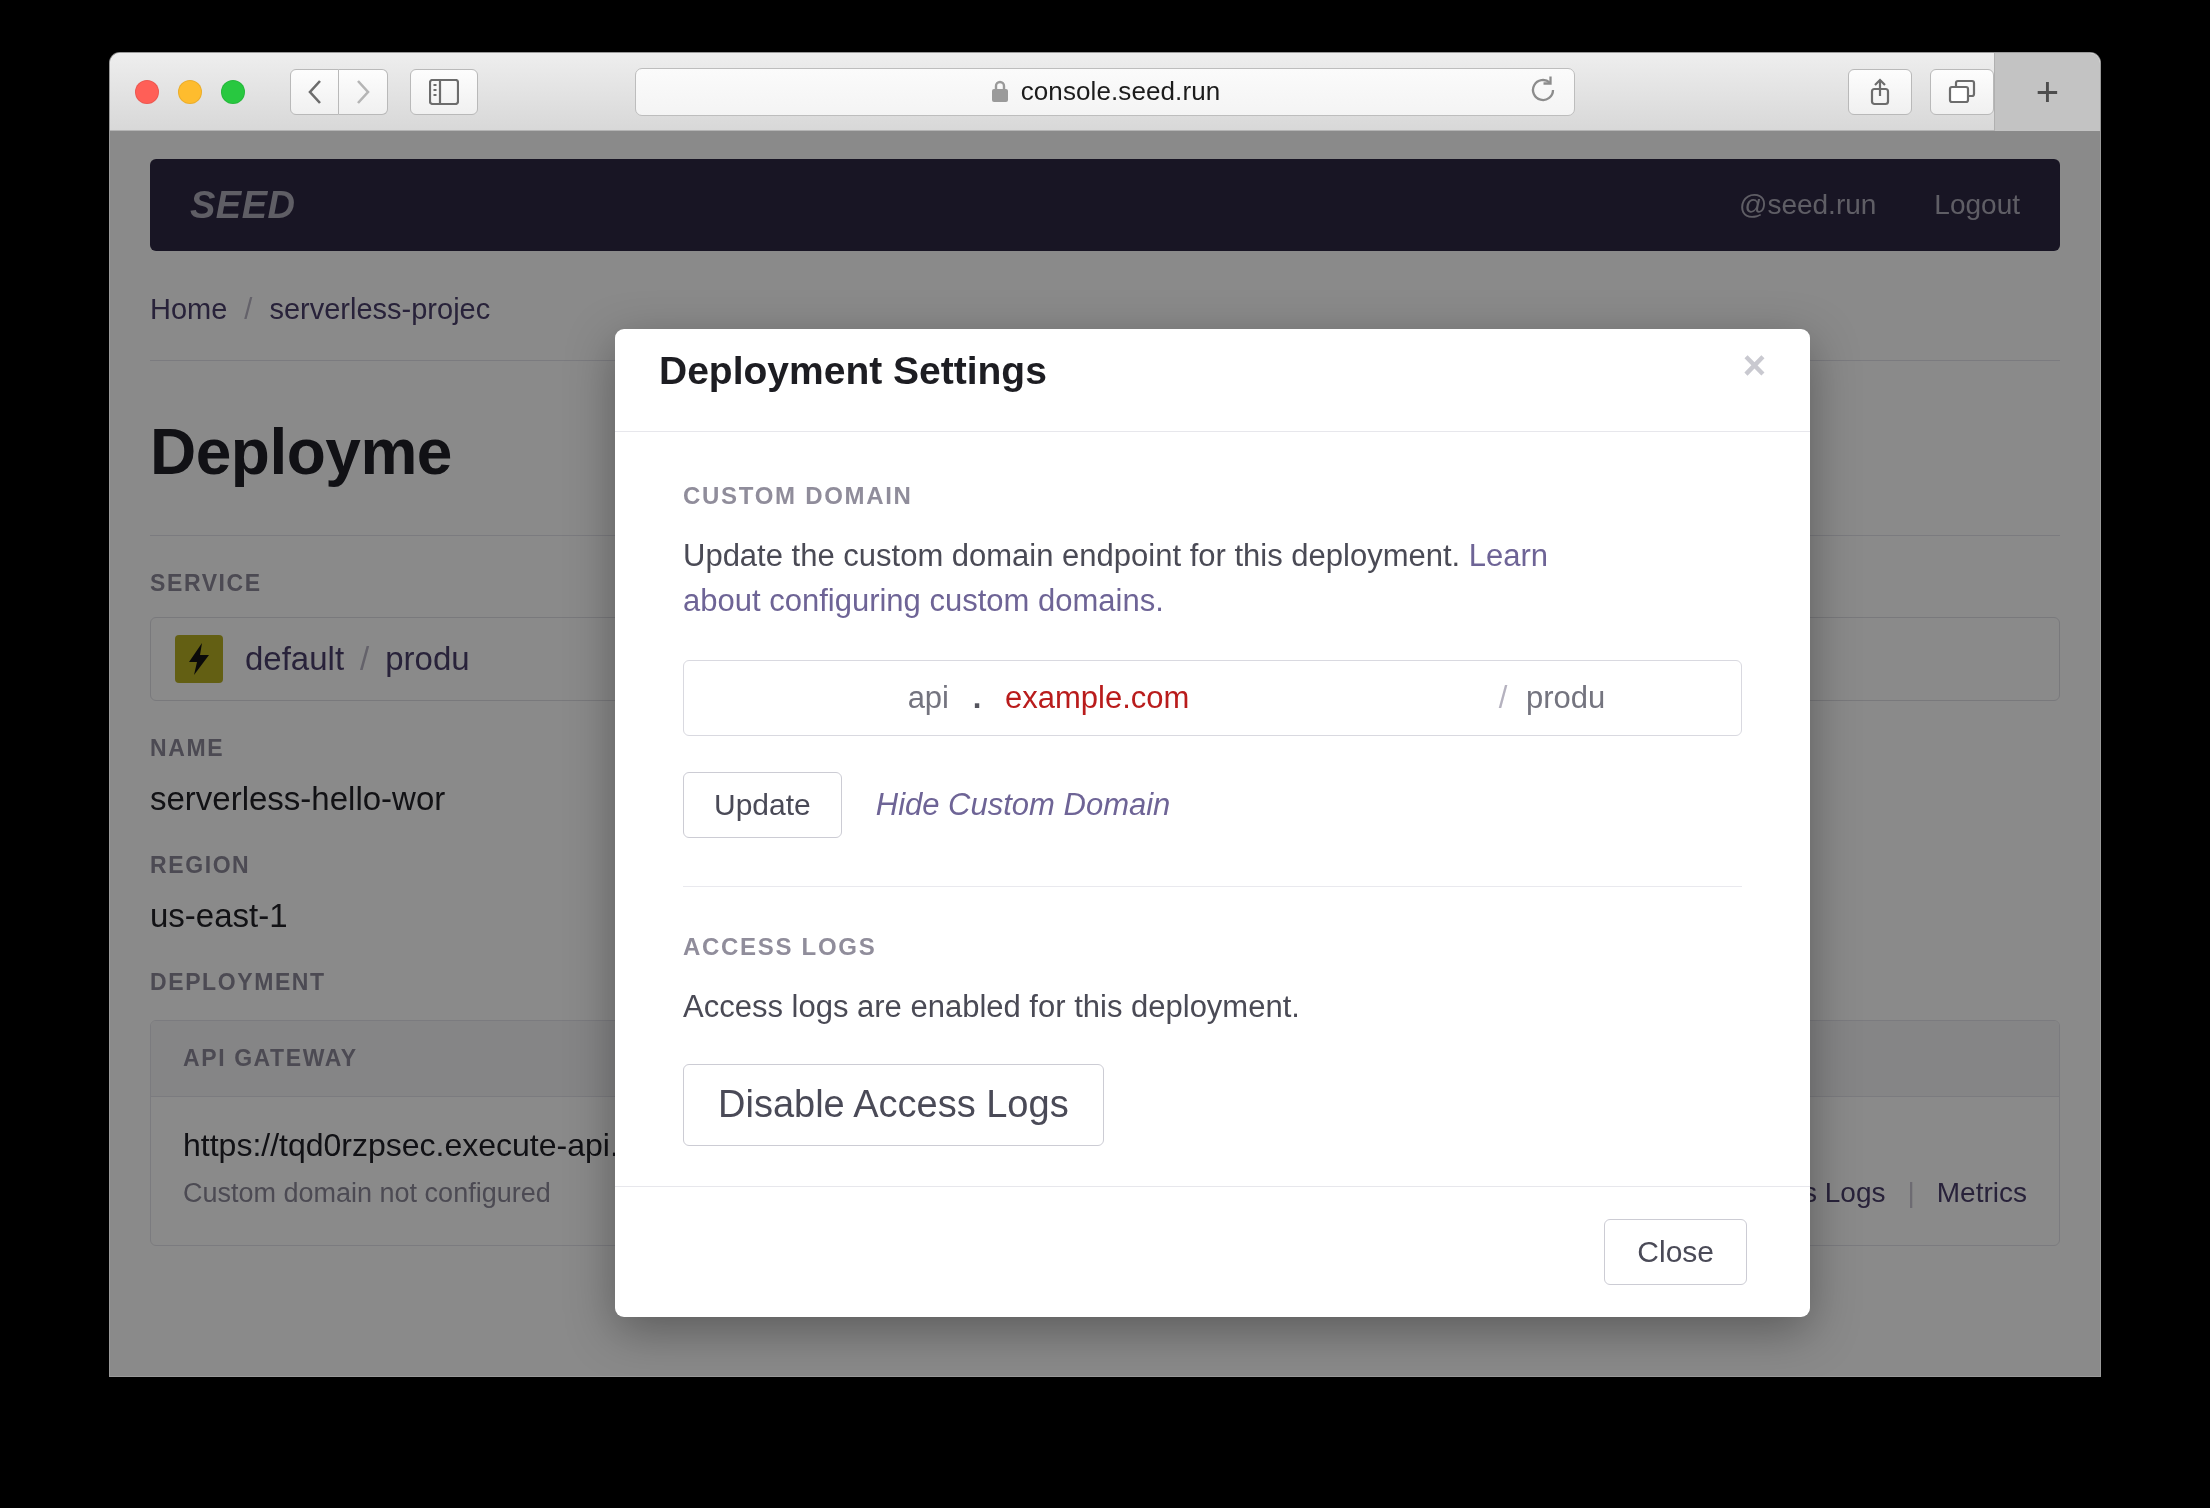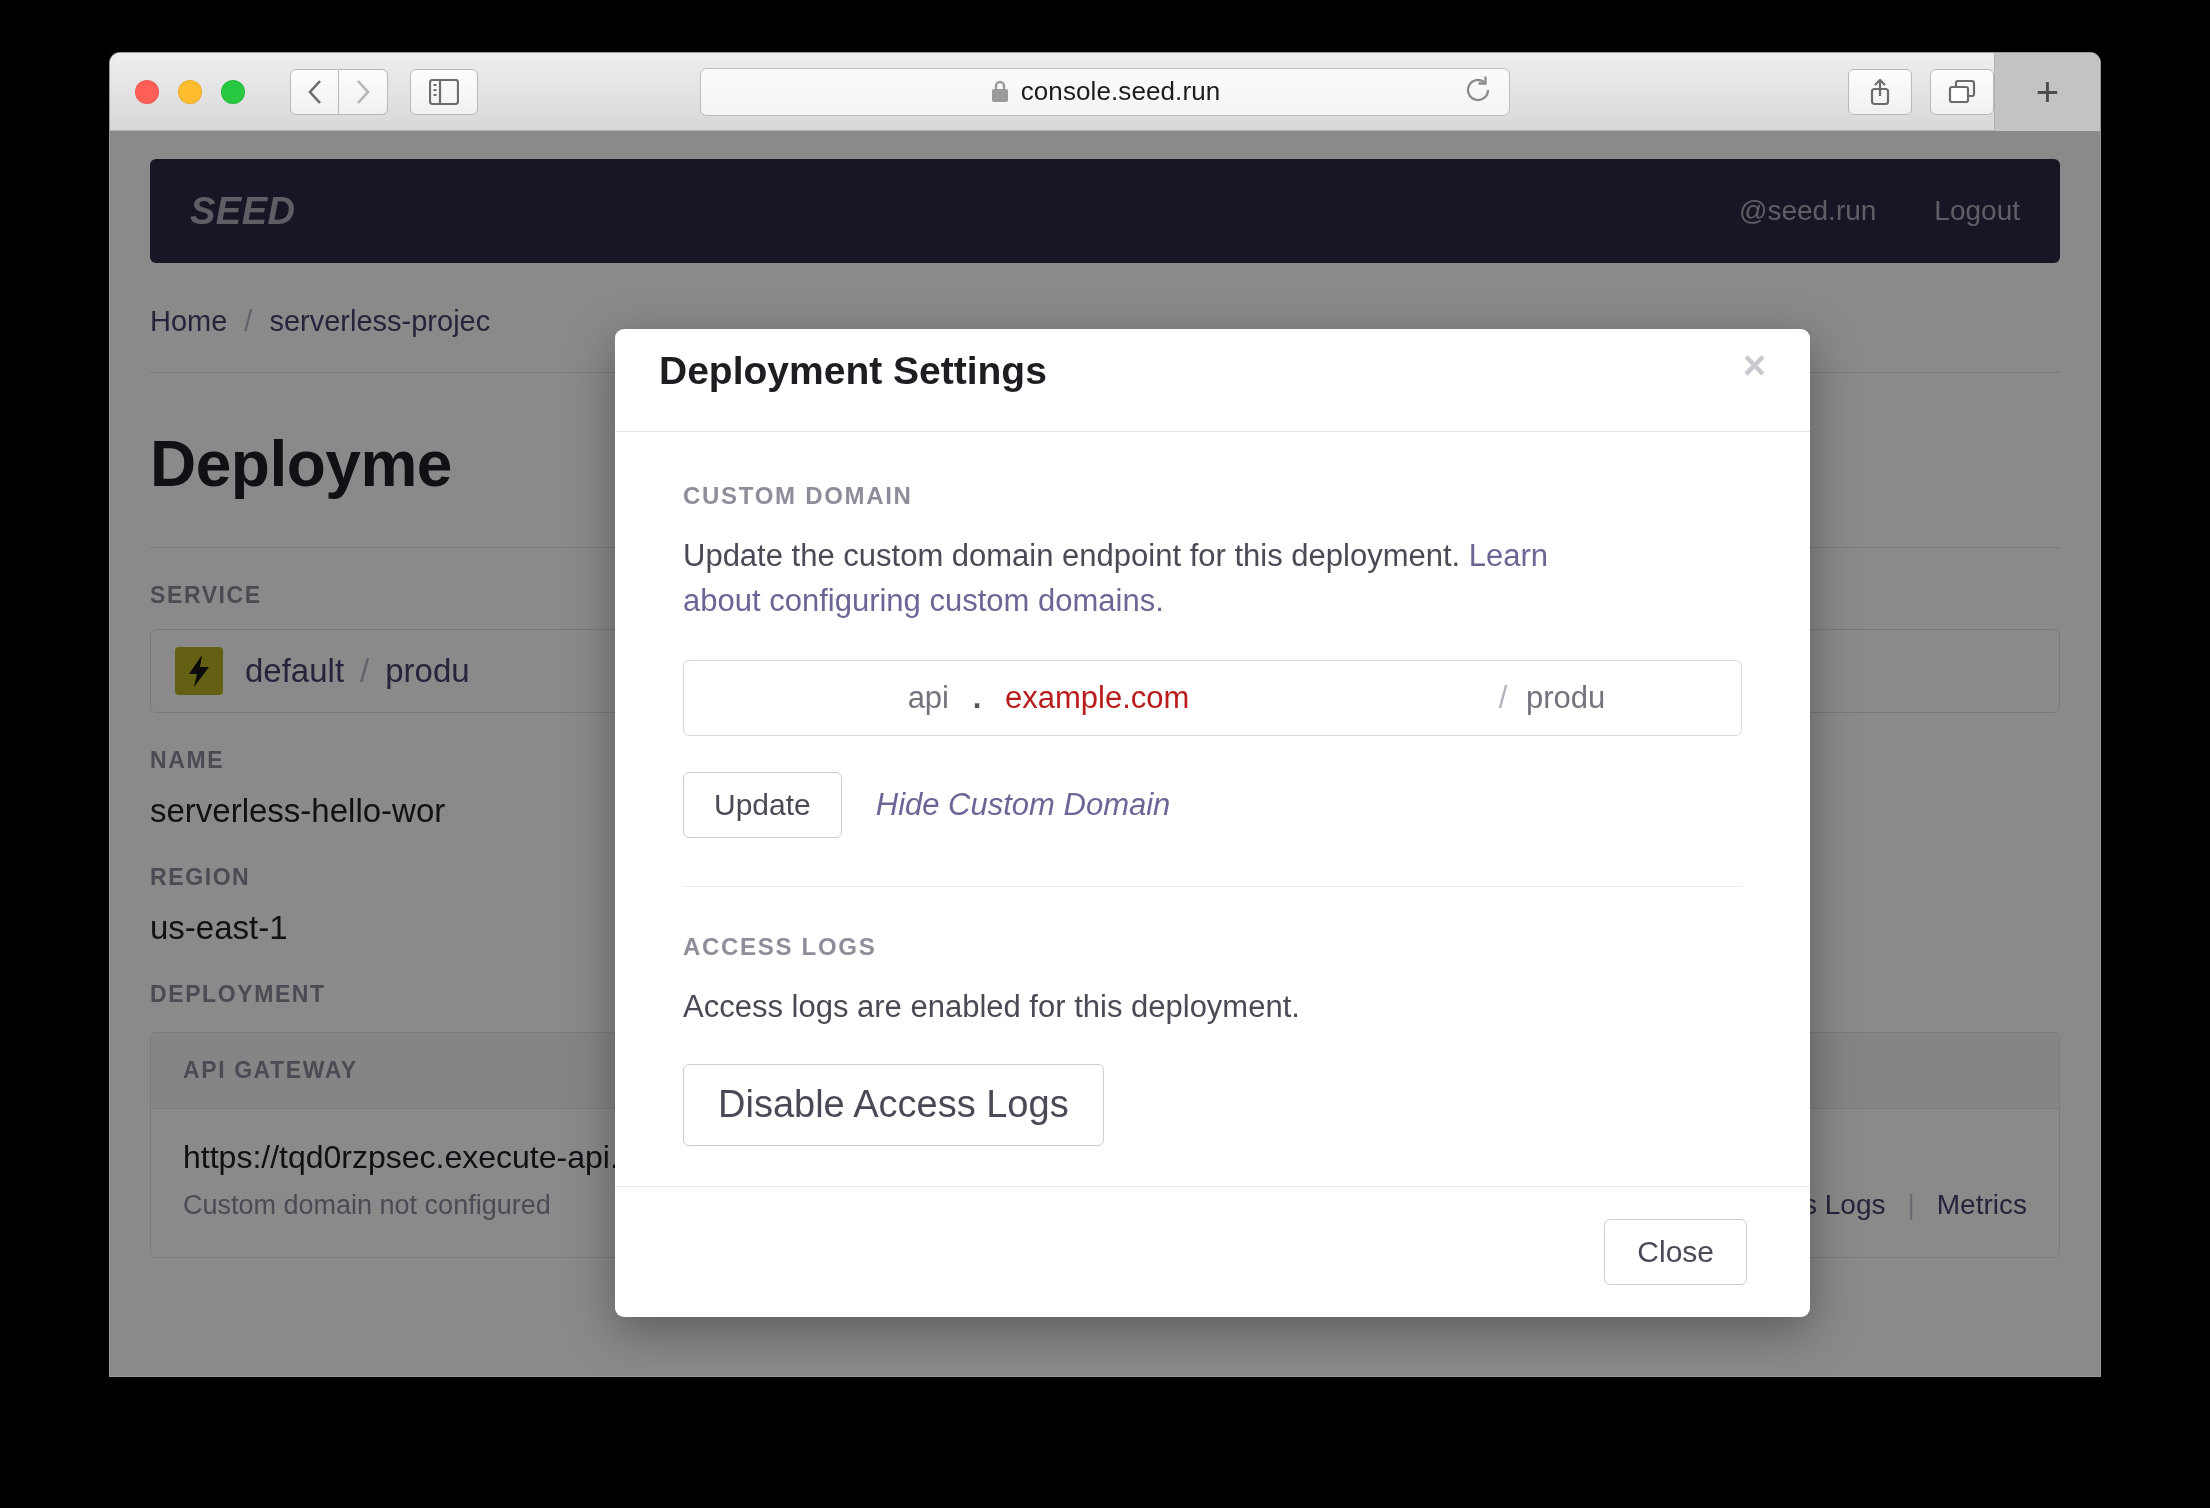--- a/index.html
+++ b/index.html
@@ -43,21 +43,21 @@
     color: #6c6c6c;
   }
   .nav-group { display: flex; margin-left: 45px; }
   .nav-group .tb-btn { width: 49px; border-radius: 6px 0 0 6px; }
   .nav-group .tb-btn + .tb-btn { border-radius: 0 6px 6px 0; border-left: none; }
   .sidebar-btn { width: 68px; margin-left: 22px; }
 
   .url-wrap {
     position: absolute;
     left: 50%; transform: translateX(-50%);
-    width: 810px;
+    width: 940px;
   }
   .url-bar {
     height: 48px;
     background: linear-gradient(#fbfbfb, #f4f4f4);
     border: 1px solid #bdbdbd;
     border-radius: 7px;
     display: flex; align-items: center; justify-content: center;
     position: relative;
   }
   .url-text {
@@ -86,21 +86,21 @@
   }
   .dim-overlay {
     position: absolute; inset: 0;
     background: rgba(0,0,0,.46);
     z-index: 40;
   }
   .page-inner { position: relative; padding: 0 40px; }
 
   .navbar {
     margin: 28px 0 0 0;
-    height: 104px;
+    height: 92px;
     background: #2e2744;
     border-radius: 6px;
     display: flex; align-items: center;
     padding: 0 40px;
   }
   .brand {
     font-style: italic; font-weight: bold;
     font-size: 38px; color: #b0aebb;
     letter-spacing: .5px;
   }

